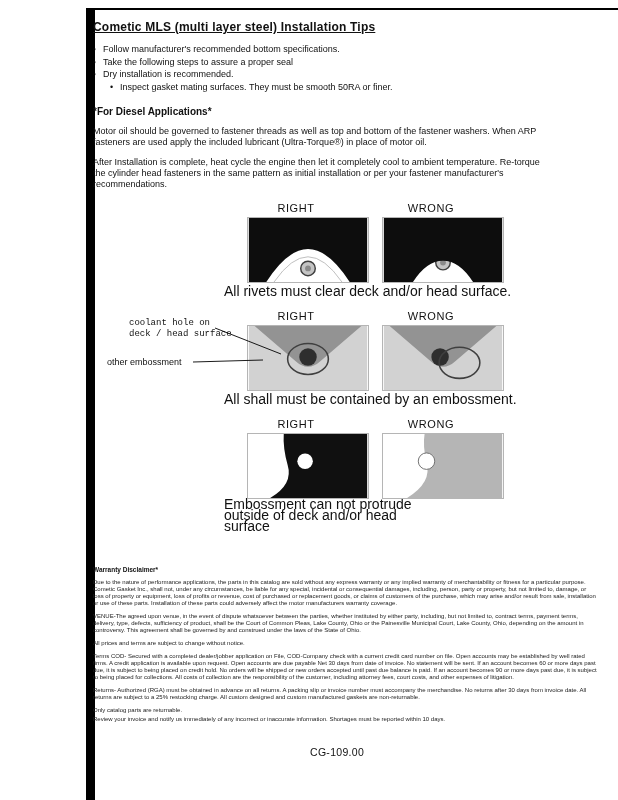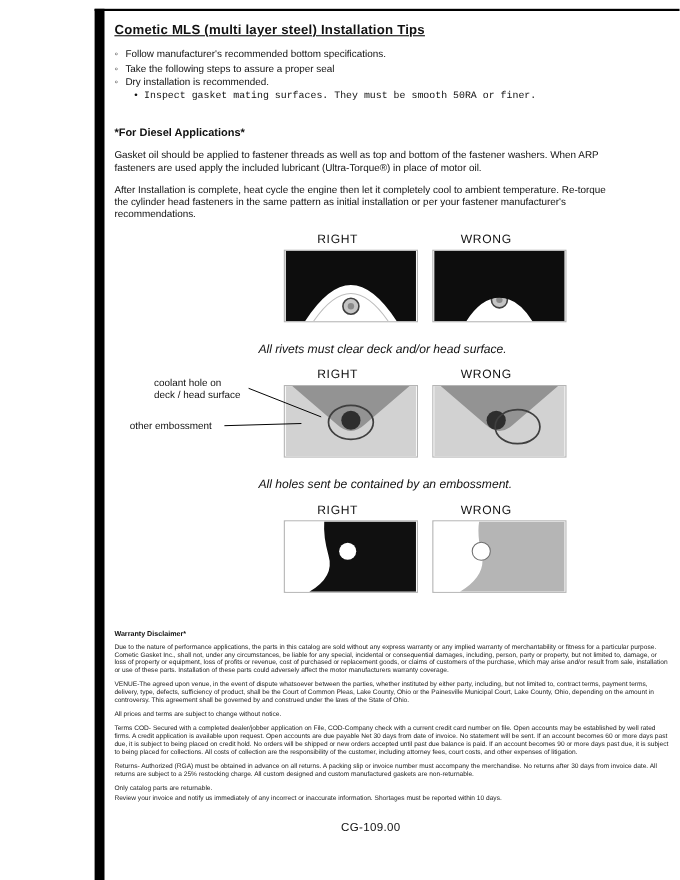--- a/index.html
+++ b/index.html
@@ -3,46 +3,46 @@
 <meta charset="utf-8">
 <style>
   * { margin:0; padding:0; box-sizing:border-box; }
   html,body { background:#fff; }
   body { font-family:"Liberation Sans", sans-serif; color:#111; }
   .page { position:relative; width:618px; height:800px; background:#fff; overflow:hidden; }
 
   .border-top { position:absolute; left:86px; top:8px; right:0; height:2px; background:#000; }
   .border-left { position:absolute; left:86px; top:8px; width:9px; bottom:0; background:#000; }
 
-  .content { position:absolute; left:104px; top:14px; width:506px; }
+  .content { position:absolute; left:93px; top:14px; width:506px; }
 
   .title { margin-top:6px; font-size:12px; font-weight:bold; text-decoration:underline; letter-spacing:0.2px; }
 
   ul.tips { list-style:none; margin-top:9px; font-size:9px; line-height:12.5px; }
   ul.tips li { padding-left:10px; position:relative; }
   ul.tips li::before { content:"◦"; position:absolute; left:0; top:0; font-size:9px; }
-  ul.subtips { list-style:none; font-size:9px; line-height:12.5px;font-family:Liberation Mono, monospace; }
+  ul.subtips { list-style:none; font-size:9px; line-height:12.5px; }
   ul.subtips li { padding-left:10px; margin-left:17px; position:relative; }
   ul.subtips li::before { content:"•"; position:absolute; left:0; top:0; font-size:9px; }
 
-  .diesel-heading { margin-top:23px; font-size:10px; font-weight:bold; }
+  .diesel-heading { margin-top:13px; font-size:10px; font-weight:bold; }
   p.body { margin-top:9px; font-size:9px; line-height:11px; max-width:458px; }
   .note { margin-top:12px; font-size:9px; }
 
   .diagrams { position:relative; margin-top:12px; }
   .diagram-row { display:flex; gap:13px; margin-left:130px; }
   .col { width:122px; text-align:center;padding-left:24px; }
   .col-header { font-size:11px; letter-spacing:0.6px; margin-bottom:3px; }
   .fig { display:block; width:122px; height:66px; border:1px solid #b5b5b5; background:#fff; }
-  .caption { font-size:11px; margin:19px 0 11px 131px;font-style:italic; }
+  .caption { font-size:14px; margin:0 0 11px 131px; }
   .caption.wrap { width:218px; line-height:11px; }
 
   .row-wrap { position:relative; }
   .side-label { position:absolute; font-size:9px; line-height:10.5px; }
-  .side-label.coolant { left:36px; top:8px; }
+  .side-label.coolant { left:36px; top:8px;font-family:Liberation Mono, monospace; }
   .side-label.emboss { left:14px; top:47px; }
   .leader-lines { position:absolute; left:0; top:0; pointer-events:none; }
 
   .disclaimer { margin-top:34px; width:505px; }
   .disc-heading { font-size:6.5px; font-weight:bold; margin-bottom:6px; }
   .disclaimer p { font-size:6px; line-height:7px; margin-bottom:6px; color:#222; }
   .disclaimer p.tight { margin-bottom:2px; }
 
   .footer { position:absolute; left:286px; top:746px; font-size:10.5px; letter-spacing:0.3px;margin-left:24px; }
 </style>
@@ -60,21 +60,21 @@
     <ul class="tips">
       <li>Follow manufacturer's recommended bottom specifications.</li>
       <li>Take the following steps to assure a proper seal</li>
       <li>Dry installation is recommended.</li>
     </ul>
     <ul class="subtips">
       <li>Inspect gasket mating surfaces.  They must be smooth 50RA or finer.</li>
     </ul>
 
     <div class="diesel-heading">*For Diesel Applications*</div>
-    <p class="body">Gasket oil should be applied to fastener threads as well as top and bottom of the fastener washers. When ARP fasteners are used apply the included lubricant (Ultra-Torque®) in place of motor oil.</p>
+    <p class="body">Motor oil should be governed to fastener threads as well as top and bottom of the fastener washers. When ARP fasteners are used apply the included lubricant (Ultra-Torque®) in place of motor oil.</p>
     <p class="body">After Installation is complete, heat cycle the engine then let it completely cool to ambient temperature. Re-torque the cylinder head fasteners in the same pattern as initial installation or per your fastener manufacturer's recommendations.</p>
 
     <div class="diagrams">
 
       <div class="row-wrap">
         <div class="diagram-row">
           <div class="col">
             <div class="col-header">RIGHT</div>
             <svg class="fig" viewBox="0 0 122 66">
               <rect width="122" height="66" fill="#fff"></rect>
@@ -121,21 +121,21 @@
         <div class="side-label coolant">
           <div>coolant hole on</div>
           <div>deck / head surface</div>
         </div>
         <div class="side-label emboss">other embossment</div>
         <svg class="leader-lines" width="300" height="82">
           <line x1="122" y1="18" x2="188" y2="44" stroke="#000" stroke-width="0.9"></line>
           <line x1="100" y1="52" x2="170" y2="50" stroke="#000" stroke-width="0.9"></line>
         </svg>
       </div>
-      <div class="caption">All holes sent be contained by an embossment.</div>
+      <div class="caption">All shall must be contained by an embossment.</div>
 
       <div class="row-wrap">
         <div class="diagram-row">
           <div class="col">
             <div class="col-header">RIGHT</div>
             <svg class="fig" viewBox="0 0 122 66">
               <rect width="122" height="66" fill="#fff"></rect>
               <path d="M36,0 H122 V66 H22 Q46,52 40,32 Q35,14 36,0 Z" fill="#101010"></path>
               <circle cx="58" cy="28" r="8" fill="#fff"></circle>
             </svg>
@@ -143,20 +143,21 @@
           <div class="col">
             <div class="col-header">WRONG</div>
             <svg class="fig" viewBox="0 0 122 66">
               <rect width="122" height="66" fill="#fff"></rect>
               <path d="M42,0 H122 V66 H24 Q50,50 44,30 Q40,12 42,0 Z" fill="#b5b5b5"></path>
               <circle cx="44" cy="28" r="8.5" fill="#fff" stroke="#6e6e6e" stroke-width="1"></circle>
             </svg>
           </div>
         </div>
       </div>
+      <div class="caption wrap">Embossment can not protrude outside of deck and/or head surface</div>
 
     </div>
 
     <div class="disclaimer">
       <div class="disc-heading">Warranty Disclaimer*</div>
       <p>Due to the nature of performance applications, the parts in this catalog are sold without any express warranty or any implied warranty of merchantability or fitness for a particular purpose.  Cometic Gasket Inc., shall not, under any circumstances, be liable for any special, incidental or consequential damages, including, person, party or property, but not limited to, damage, or loss of property or equipment, loss of profits or revenue, cost of purchased or replacement goods, or claims of customers of the purchase, which may arise and/or result from sale, installation or use of these parts.  Installation of these parts could adversely affect the motor manufacturers warranty coverage.</p>
       <p>VENUE-The agreed upon venue, in the event of dispute whatsoever between the parties, whether instituted by either party, including, but not limited to, contract terms, payment terms, delivery, type, defects, sufficiency of product, shall be the Court of Common Pleas, Lake County, Ohio or the Painesville Municipal Court, Lake County, Ohio, depending on the amount in controversy. This agreement shall be governed by and construed under the laws of the State of Ohio.</p>
       <p>All prices and terms are subject to change without notice.</p>
       <p>Terms COD- Secured with a completed dealer/jobber application on File, COD-Company check with a current credit card number on file.  Open accounts may be established by well rated firms.  A credit application is available upon request.  Open accounts are due payable Net 30 days from date of invoice.  No statement will be sent.  If an account becomes 60 or more days past due, it is subject to being placed on credit hold.  No orders will be shipped or new orders accepted until past due balance is paid.  If an account becomes 90 or more days past due, it is subject to being placed for collections.  All costs of collection are the responsibility of the customer, including attorney fees, court costs, and other expenses of litigation.</p>
       <p>Returns- Authorized (RGA) must be obtained in advance on all returns.  A packing slip or invoice number must accompany the merchandise.  No returns after 30 days from invoice date.  All returns are subject to a 25% restocking charge.  All custom designed and custom manufactured gaskets are non-returnable.</p>

